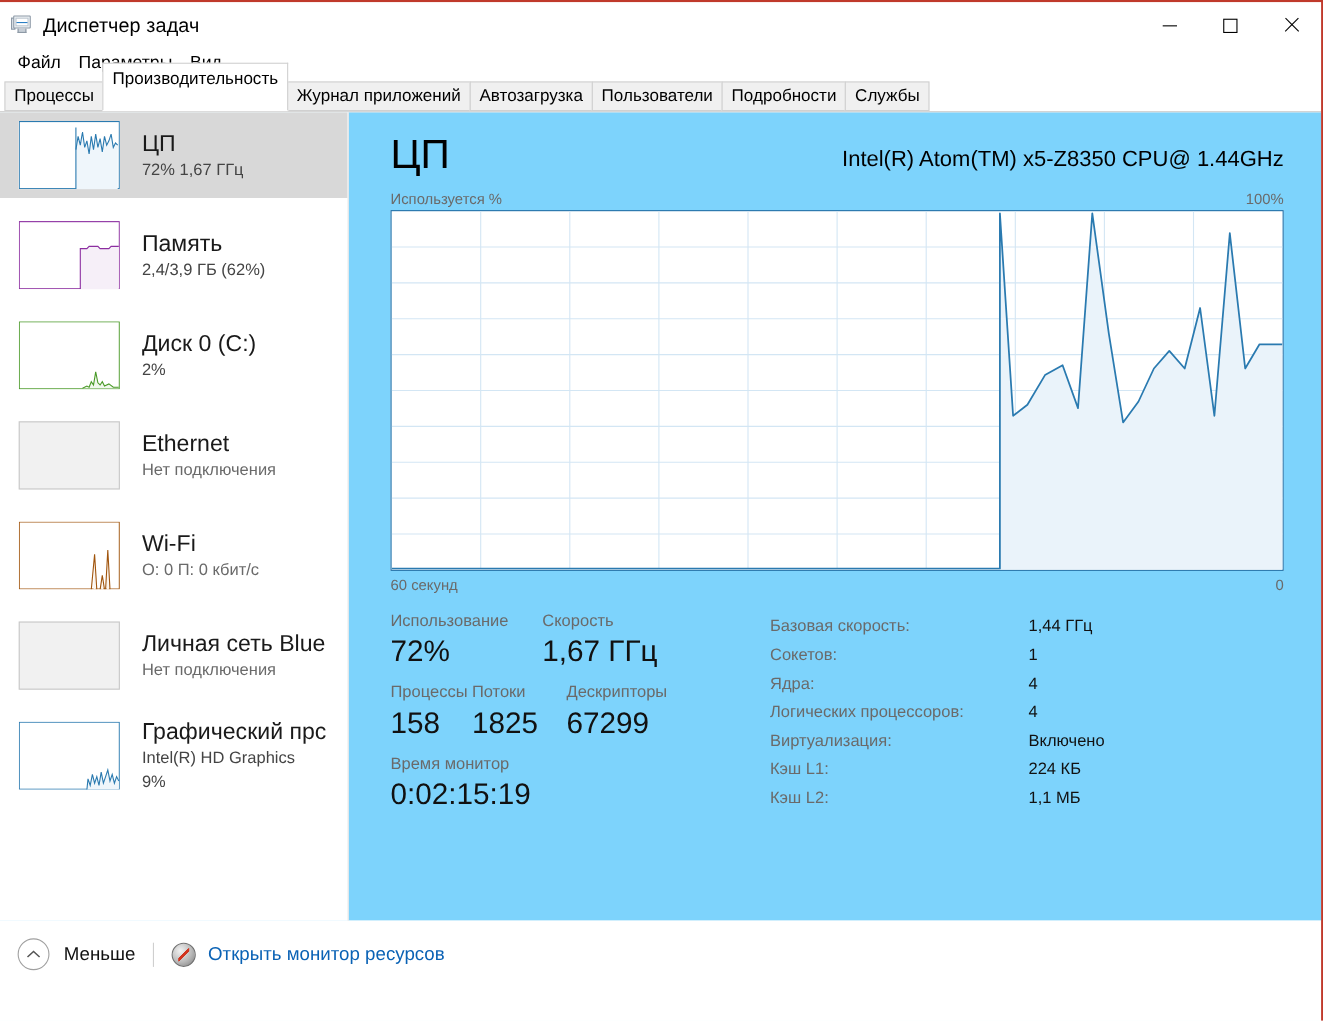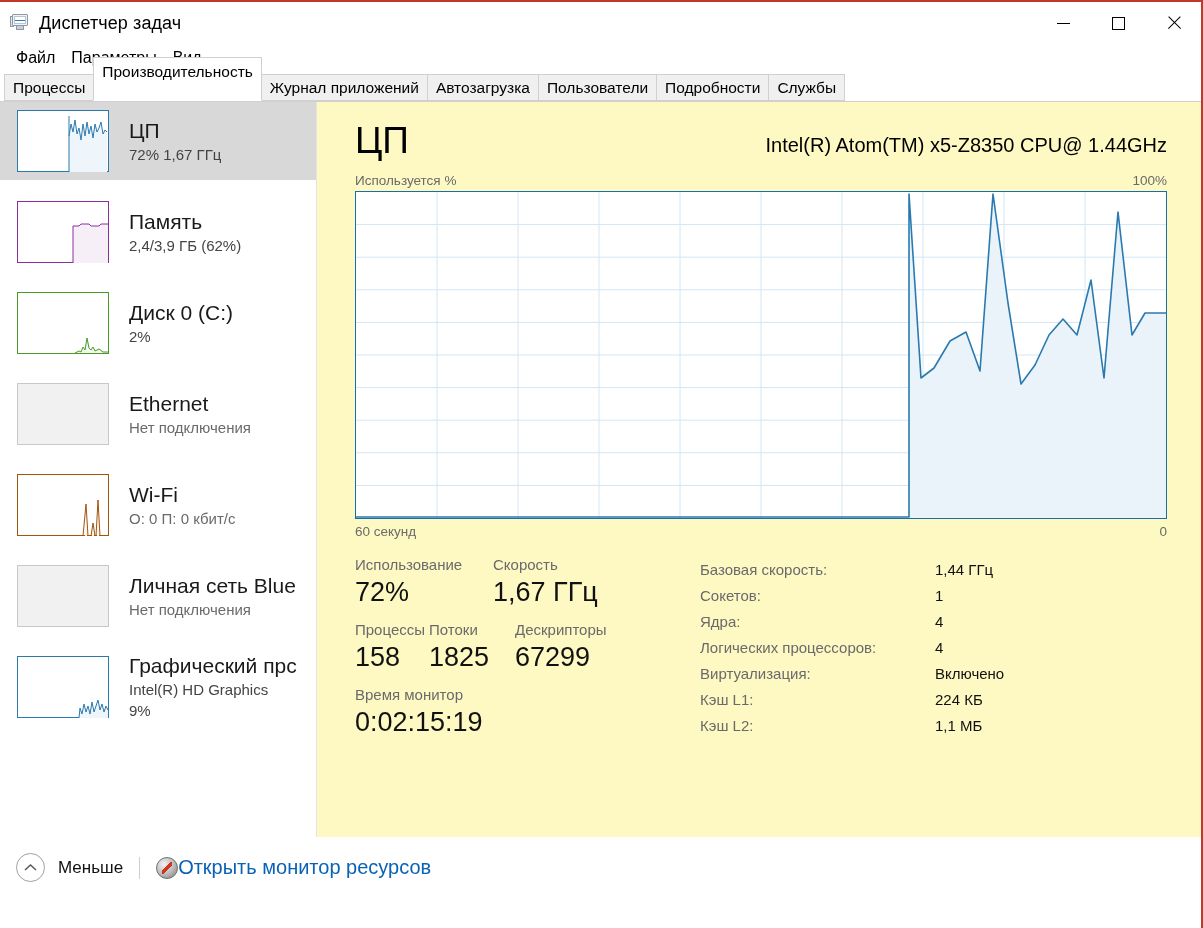--- a/index.html
+++ b/index.html
@@ -140,21 +140,21 @@
     height: 44px;
     padding-top: 5px;
     position: relative;
     z-index: 2;
   }
 
   
   .content {
     display: flex;
     height: 735px;
-    background: #fef9c3;
+    background: #7dd3fc;
   }
 
   
   .sidebar {
     width: 317px;
     flex: 0 0 317px;
     border-right: 1px solid #e4e4e4;
     overflow: hidden;
     position: relative;
     background: #ffffff;
@@ -335,22 +335,23 @@
     flex: 0 0 auto;
   }
   .resmon-icon::after {
     content: "";
     position: absolute;
     left: 5px; top: 4px;
     width: 10px; height: 12px;
     background: linear-gradient(135deg, transparent 40%, #d1341f 40%, #d1341f 60%, transparent 60%);
   }
   .resmon-label {
-    font-size: 20px;
+    font-size: 17px;
     color: #0a62b5;
+    margin-left: 11px;
     text-decoration: none;
   }
 </style>
 </head>
 <body>
 
 <div id="window">
 
   <div class="titlebar">
     <div class="title-icon">

